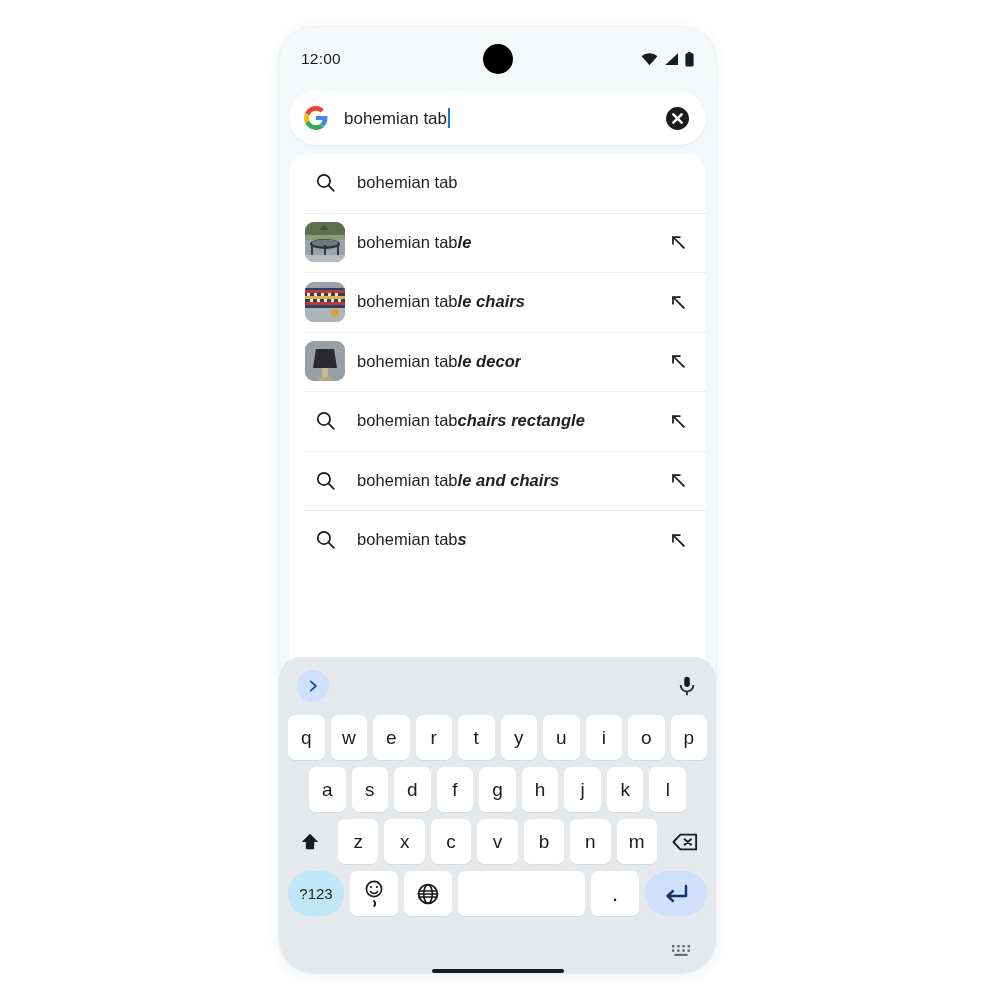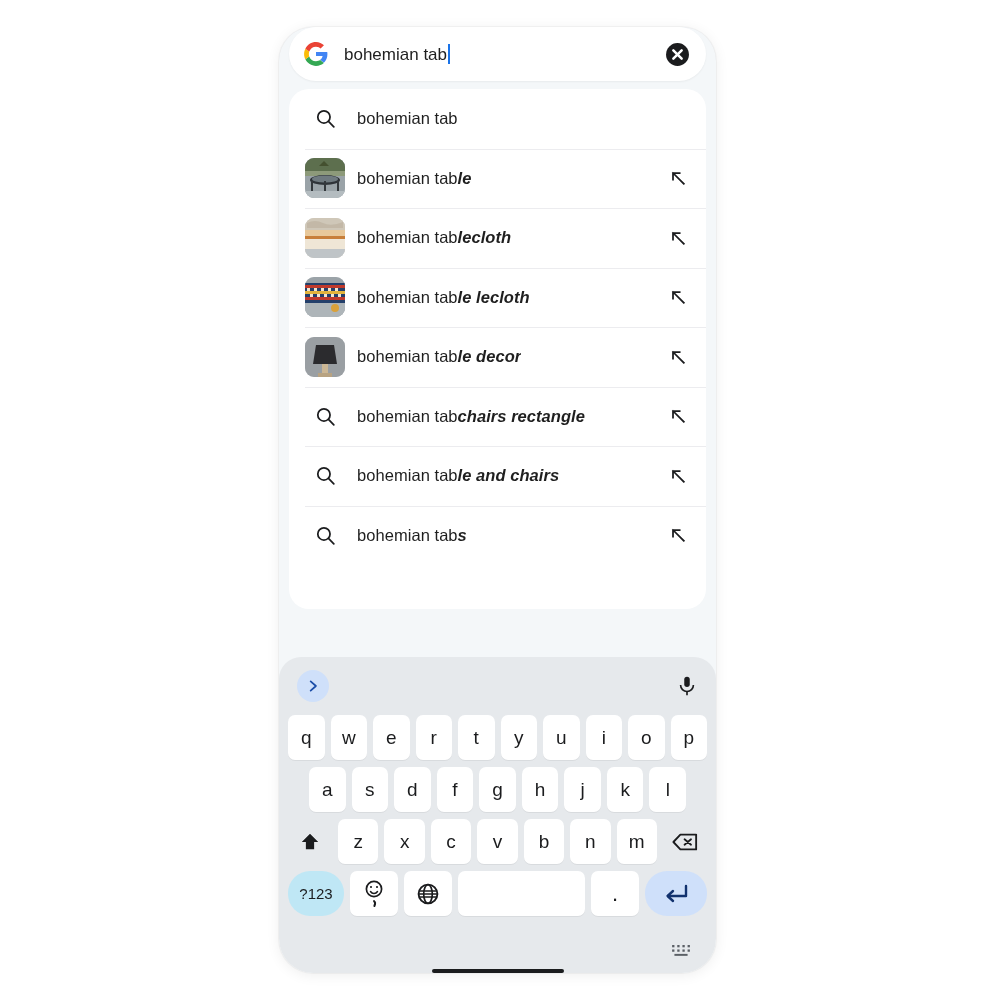--- a/index.html
+++ b/index.html
@@ -261,20 +261,36 @@
     border-radius: 3px;
     background: #1b1c1e;
   }
 </style>
 </head>
 <body>
 
 <div class="phone">
   <div class="screen">
 
+    <div class="status-bar">
+      <span class="status-time">12:00</span>
+      <div class="camera-dot"></div>
+      <div class="status-icons">
+        <svg class="ic" width="17" height="14" viewBox="0 0 17 14">
+          <path d="M8.5 13.2 0.6 4.2C2.8 2.3 5.5 1.2 8.5 1.2s5.7 1.1 7.9 3z" fill="#1b1c1e"></path>
+        </svg>
+        <svg width="15" height="14" viewBox="0 0 15 14">
+          <path d="M14 1.2 14 13 1.2 13z" fill="#1b1c1e"></path>
+        </svg>
+        <svg width="9" height="15" viewBox="0 0 9 15">
+          <rect x="2.6" y="0" width="3.6" height="1.6" rx="0.6" fill="#1b1c1e"></rect>
+          <rect x="0.4" y="1.2" width="8.2" height="13.4" rx="1.6" fill="#1b1c1e"></rect>
+        </svg>
+      </div>
+    </div>
 
     <div class="search-wrap">
       <div class="search-bar">
         <svg class="g-logo" viewBox="0 0 48 48">
           <path fill="#4285F4" d="M45.1 24.5c0-1.6-.1-2.8-.4-4H24v7.3h12.1c-.2 2-1.6 5-4.5 7l6.9 5.4c4.1-3.8 6.6-9.4 6.6-15.7z"></path>
           <path fill="#34A853" d="M24 46c5.9 0 10.9-2 14.5-5.3l-6.9-5.4c-1.9 1.3-4.4 2.2-7.6 2.2-5.8 0-10.7-3.8-12.5-9.1l-7.1 5.5C8.1 41.1 15.4 46 24 46z"></path>
           <path fill="#FBBC05" d="M11.5 28.4c-.5-1.4-.7-2.9-.7-4.4s.3-3 .7-4.4l-7.1-5.5C2.9 17 2 20.4 2 24s.9 7 2.4 9.9z"></path>
           <path fill="#EA4335" d="M24 10.6c4.1 0 6.9 1.8 8.5 3.3l6.2-6C34.9 4.4 29.9 2 24 2 15.4 2 8.1 6.9 4.4 14.1l7.1 5.5c1.8-5.3 6.7-9 12.5-9z"></path>
         </svg>
         <span class="search-text"><span>bohemian tab</span><span class="caret"></span></span>
@@ -311,37 +327,20 @@
             <rect y="33" width="40" height="7" fill="#b4bcc0"></rect>
             <path d="M14 8 l5 -5 5 5 z" fill="#44502f"></path>
           </svg>
         </span>
         <span class="sugg-text"><span>bohemian tab</span><b>le</b></span>
         <svg class="arrow-nw" viewBox="0 0 24 24">
             <path d="M19 19 6 6 M6 6 L6 14 M6 6 L14 6" stroke="#1b1c1e" stroke-width="2.1" fill="none" stroke-linecap="square"></path>
           </svg>
       </div>
 
-      <div class="sugg-row">
-        <span class="thumb">
-          <svg viewBox="0 0 40 40" preserveAspectRatio="none">
-            <rect width="40" height="40" fill="#d8d2c6"></rect>
-            <rect y="0" width="40" height="13" fill="#cfc7b8"></rect>
-            <rect y="12" width="40" height="9" fill="#e8c89a"></rect>
-            <rect y="18" width="40" height="3" fill="#c87f3a"></rect>
-            <rect y="21" width="40" height="10" fill="#efe6d6"></rect>
-            <rect y="31" width="40" height="9" fill="#bfc4c7"></rect>
-            <path d="M2 5 q8 -4 16 0 q8 4 20 -1 l0 6 l-36 0z" fill="#bdb2a0" opacity="0.7"></path>
-          </svg>
-        </span>
-        <span class="sugg-text"><span>bohemian tab</span><b>lecloth</b></span>
-        <svg class="arrow-nw" viewBox="0 0 24 24">
-            <path d="M19 19 6 6 M6 6 L6 14 M6 6 L14 6" stroke="#1b1c1e" stroke-width="2.1" fill="none" stroke-linecap="square"></path>
-          </svg>
-      </div>
 
       <div class="sugg-row">
         <span class="thumb">
           <svg viewBox="0 0 40 40" preserveAspectRatio="none">
             <rect width="40" height="40" fill="#9ba3a8"></rect>
             <rect y="6" width="40" height="20" fill="#24406b"></rect>
             <rect y="8" width="40" height="3" fill="#c0392b"></rect>
             <rect y="14" width="40" height="3" fill="#e2b33c"></rect>
             <rect y="20" width="40" height="3" fill="#c0392b"></rect>
             <g fill="#f0e6d2">
@@ -353,21 +352,21 @@
                 <rect x="5" y="17" width="3" height="3"></rect>
               <rect x="12" y="17" width="3" height="3"></rect>
                 <rect x="19" y="17" width="3" height="3"></rect>
               <rect x="26" y="17" width="3" height="3"></rect>
                 <rect x="33" y="17" width="3" height="3"></rect>
             </g>
             <rect y="26" width="40" height="14" fill="#aeb5b9"></rect>
             <circle cx="30" cy="31" r="4" fill="#d9a13b"></circle>
           </svg>
         </span>
-        <span class="sugg-text"><span>bohemian tab</span><b>le lecloth</b></span>
+        <span class="sugg-text"><span>bohemian tab</span><b>le chairs</b></span>
         <svg class="arrow-nw" viewBox="0 0 24 24">
             <path d="M19 19 6 6 M6 6 L6 14 M6 6 L14 6" stroke="#1b1c1e" stroke-width="2.1" fill="none" stroke-linecap="square"></path>
           </svg>
       </div>
 
       <div class="sugg-row">
         <span class="thumb">
           <svg viewBox="0 0 40 40" preserveAspectRatio="none">
             <rect width="40" height="40" fill="#9a9fa3"></rect>
             <path d="M11 8 L29 8 L32 27 L8 27 z" fill="#2b2b2e"></path>

